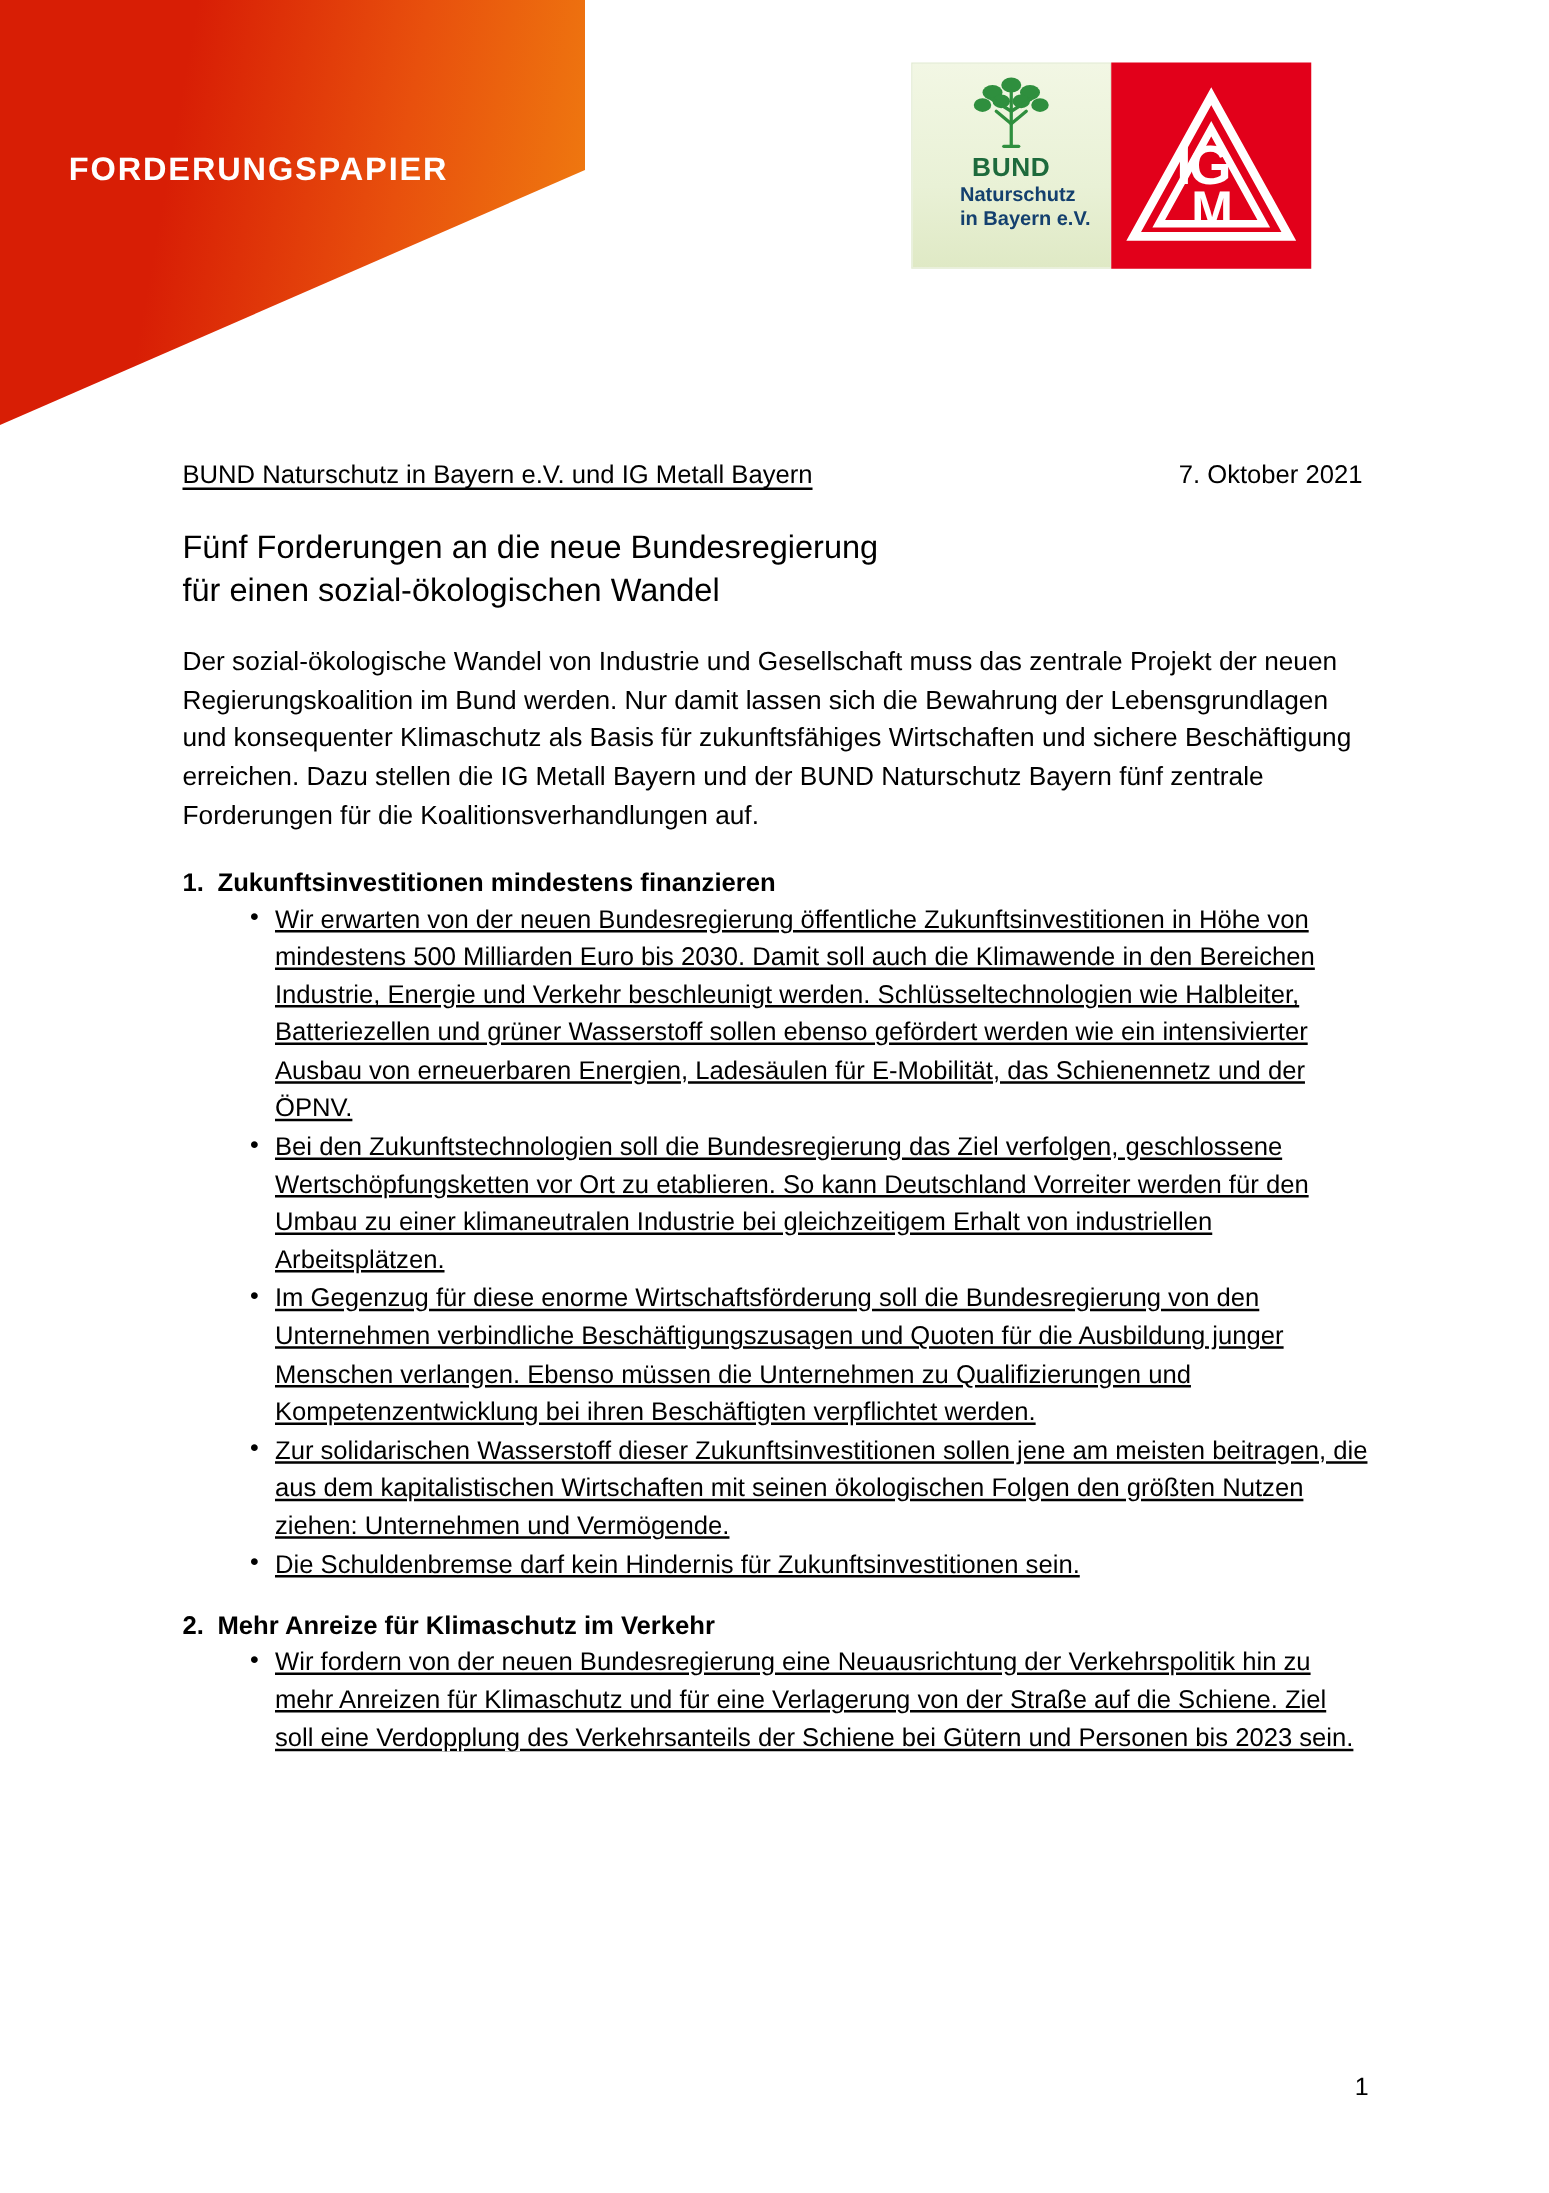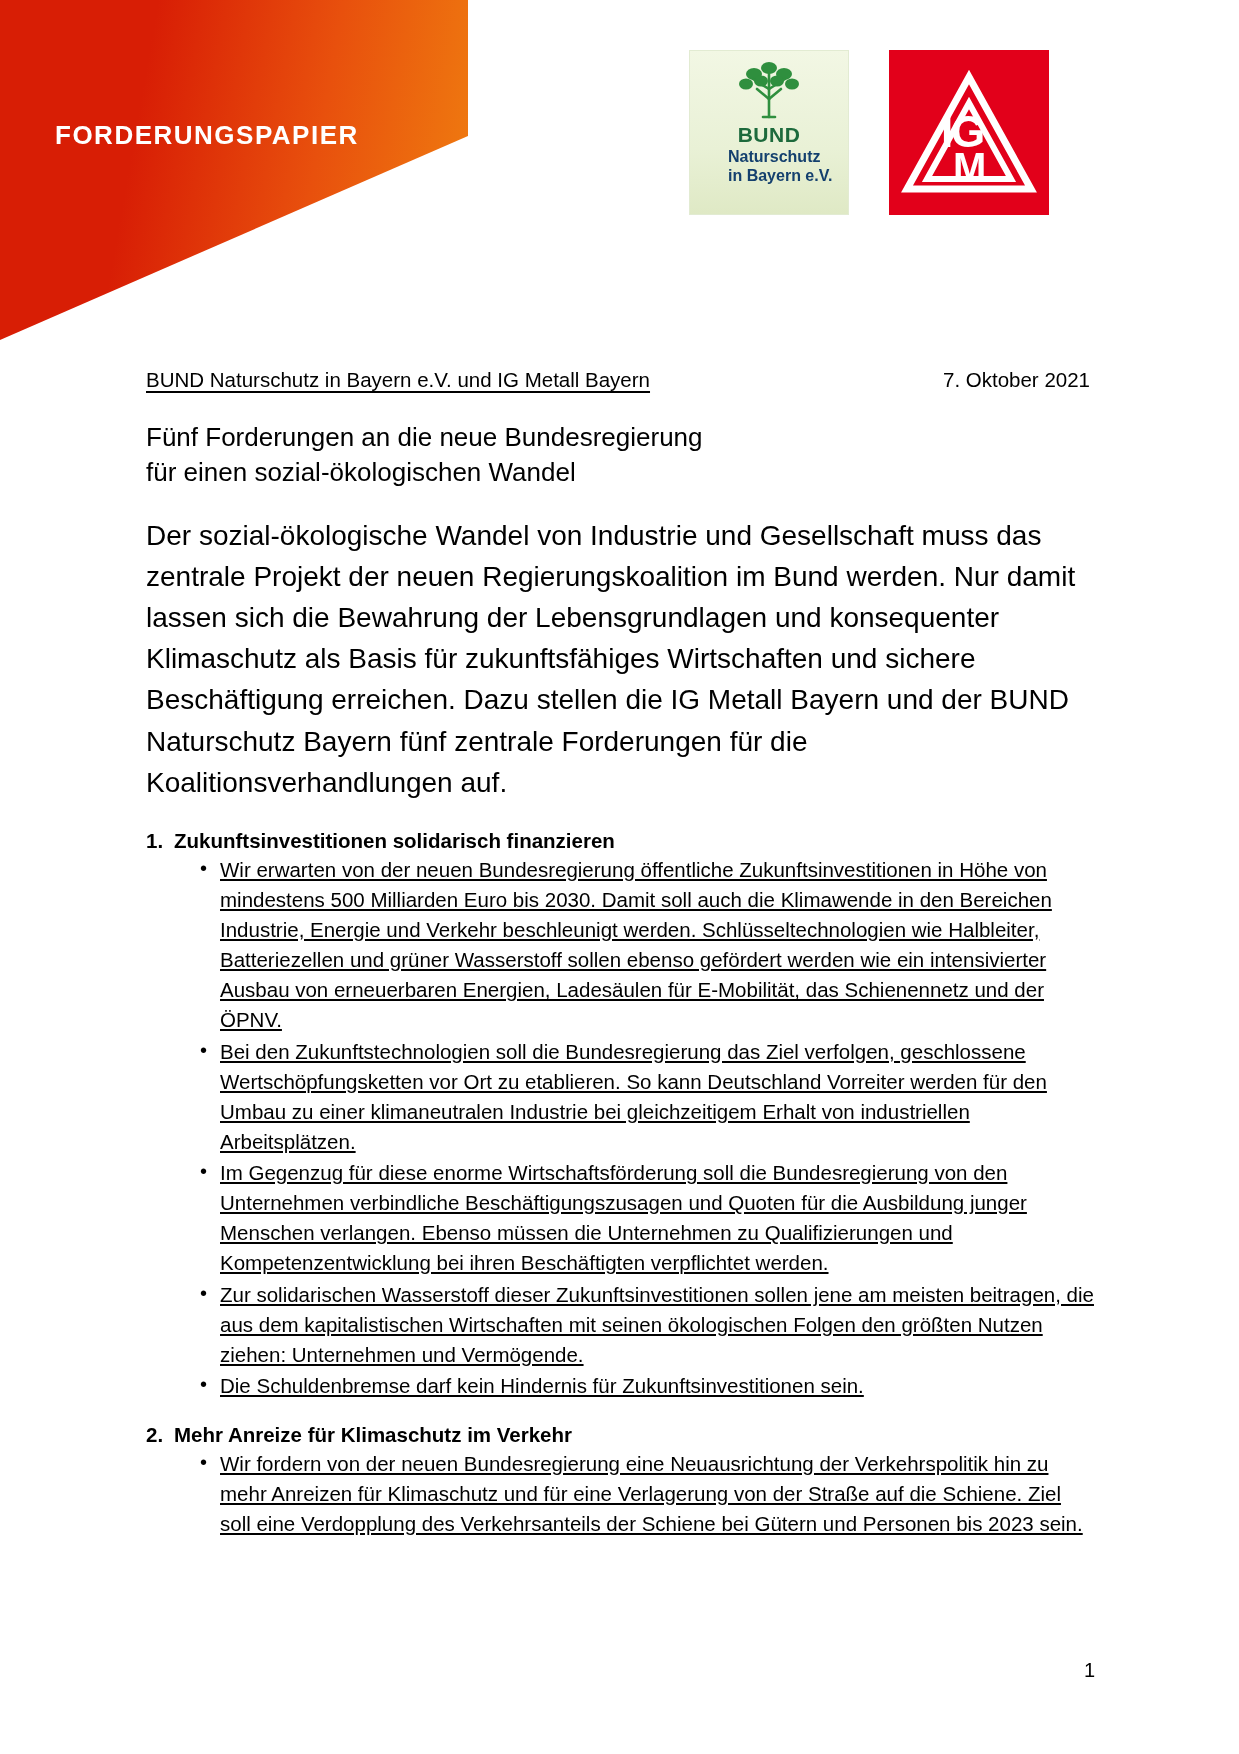--- a/index.html
+++ b/index.html
@@ -43,21 +43,20 @@
     font-family: "Liberation Sans", sans-serif;
   }
 
   
   .logos {
     position: absolute;
     top: 50px;
     right: 190px;
     display: flex;
     align-items: center;
-    gap: 40px;
   }
   .bund-logo {
     width: 160px;
     height: 165px;
     background: linear-gradient(180deg, #f2f7e4 0%, #e9f1d6 60%, #dfe9c5 100%);
     border: 1px solid #e2ebd2;
     box-sizing: border-box;
     display: flex;
     flex-direction: column;
     align-items: center;
@@ -119,21 +118,21 @@
   .meta-right {
     padding-right: 6px;
   }
   h1.title {
     font-size: 26px;
     font-weight: normal;
     line-height: 1.36;
     margin: 0 0 24px 0;
   }
   p.intro {
-    font-size: 28px;
+    font-size: 21px;
     line-height: 1.47;
     margin: 0 0 26px 0;
     text-align: left;
   }
   ol.sections {
     margin: 0;
     padding: 0 0 0 28px;
     list-style: none;
     counter-reset: sec;
   }
@@ -239,21 +238,21 @@
   <h1 class="title">
     <span>Fünf Forderungen an die neue Bundesregierung</span><br>
     <span>für einen sozial-ökologischen Wandel</span>
   </h1>
 
   <p class="intro">Der sozial-ökologische Wandel von Industrie und Gesellschaft muss das zentrale Projekt der neuen Regierungskoalition im Bund werden. Nur damit lassen sich die Bewahrung der Lebensgrundlagen und konsequenter Klimaschutz als Basis für zukunftsfähiges Wirtschaften und sichere Beschäftigung erreichen. Dazu stellen die IG Metall Bayern und der BUND Naturschutz Bayern fünf zentrale Forderungen für die Koalitionsverhandlungen auf.</p>
 
   <ol class="sections">
 
     <li>
-      <div class="sec-head">Zukunftsinvestitionen solidarisch finanzieren</div>
+      <div class="sec-head">Zukunftsinvestitionen mindestens finanzieren</div>
       <ul class="bullets">
         <li>Wir erwarten von der neuen Bundesregierung öffentliche Zukunftsinvestitionen in Höhe von mindestens 500 Milliarden Euro bis 2030. Damit soll auch die Klimawende in den Bereichen Industrie, Energie und Verkehr beschleunigt werden. Schlüsseltechnologien wie Halbleiter, Batteriezellen und grüner Wasserstoff sollen ebenso gefördert werden wie ein intensivierter Ausbau von erneuerbaren Energien, Ladesäulen für E-Mobilität, das Schienennetz und der ÖPNV.</li>
         <li>Bei den Zukunftstechnologien soll die Bundesregierung das Ziel verfolgen, geschlossene Wertschöpfungsketten vor Ort zu etablieren. So kann Deutschland Vorreiter werden für den Umbau zu einer klimaneutralen Industrie bei gleichzeitigem Erhalt von industriellen Arbeitsplätzen.</li>
         <li>Im Gegenzug für diese enorme Wirtschaftsförderung soll die Bundesregierung von den Unternehmen verbindliche Beschäftigungszusagen und Quoten für die Ausbildung junger Menschen verlangen. Ebenso müssen die Unternehmen zu Qualifizierungen und Kompetenzentwicklung bei ihren Beschäftigten verpflichtet werden.</li>
         <li>Zur solidarischen Wasserstoff dieser Zukunftsinvestitionen sollen jene am meisten beitragen, die aus dem kapitalistischen Wirtschaften mit seinen ökologischen Folgen den größten Nutzen ziehen: Unternehmen und Vermögende.</li>
         <li>Die Schuldenbremse darf kein Hindernis für Zukunftsinvestitionen sein.</li>
       </ul>
     </li>
 
     <li>

